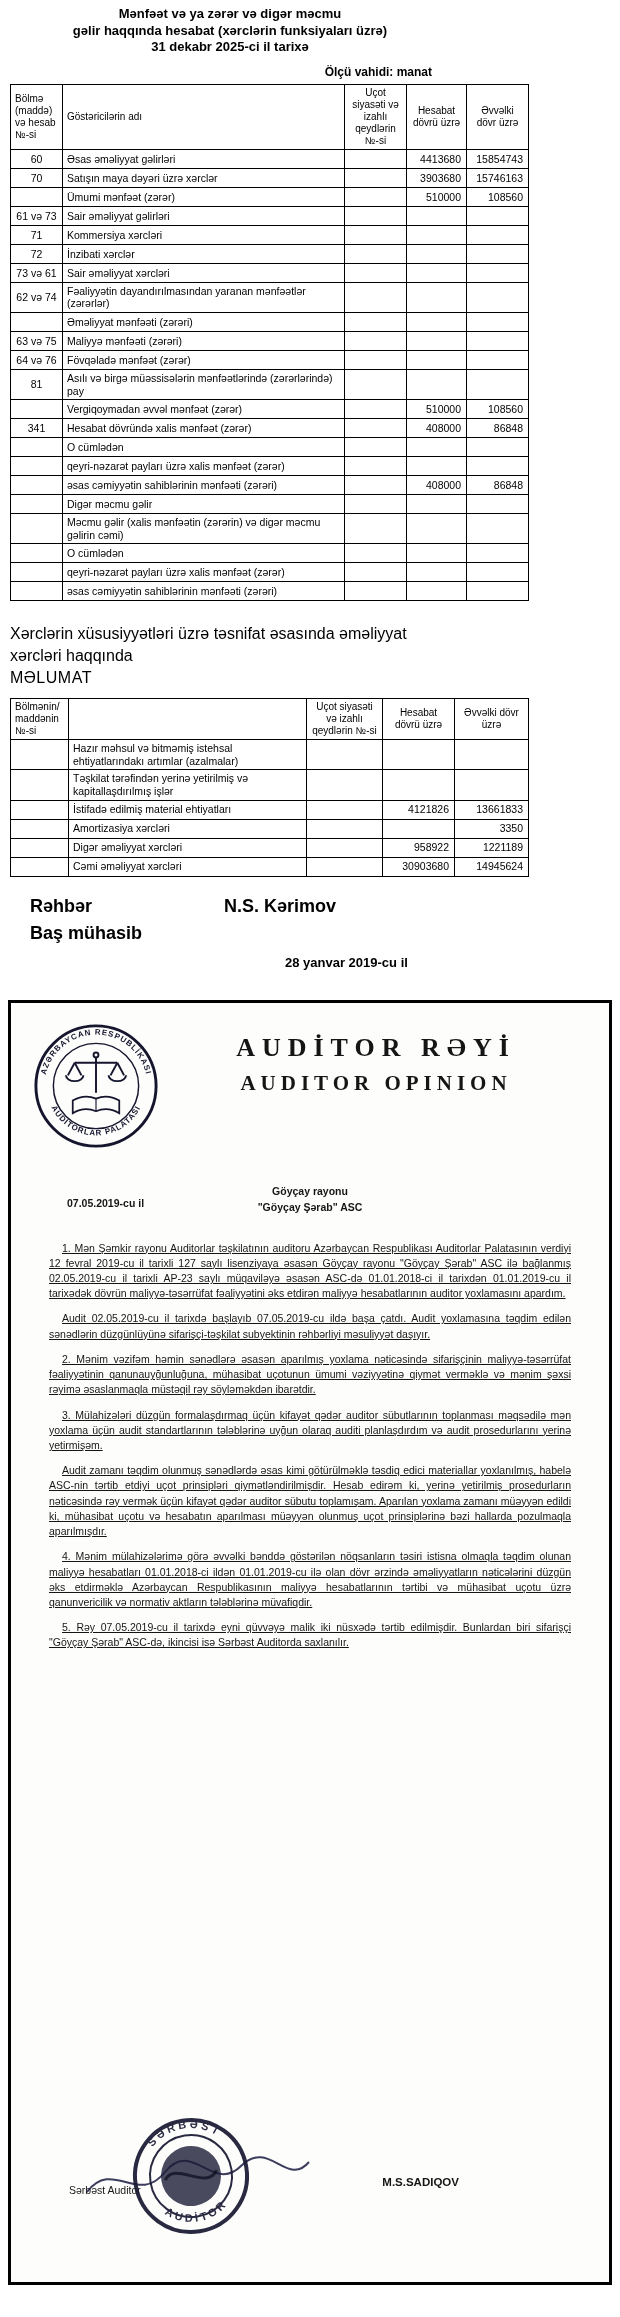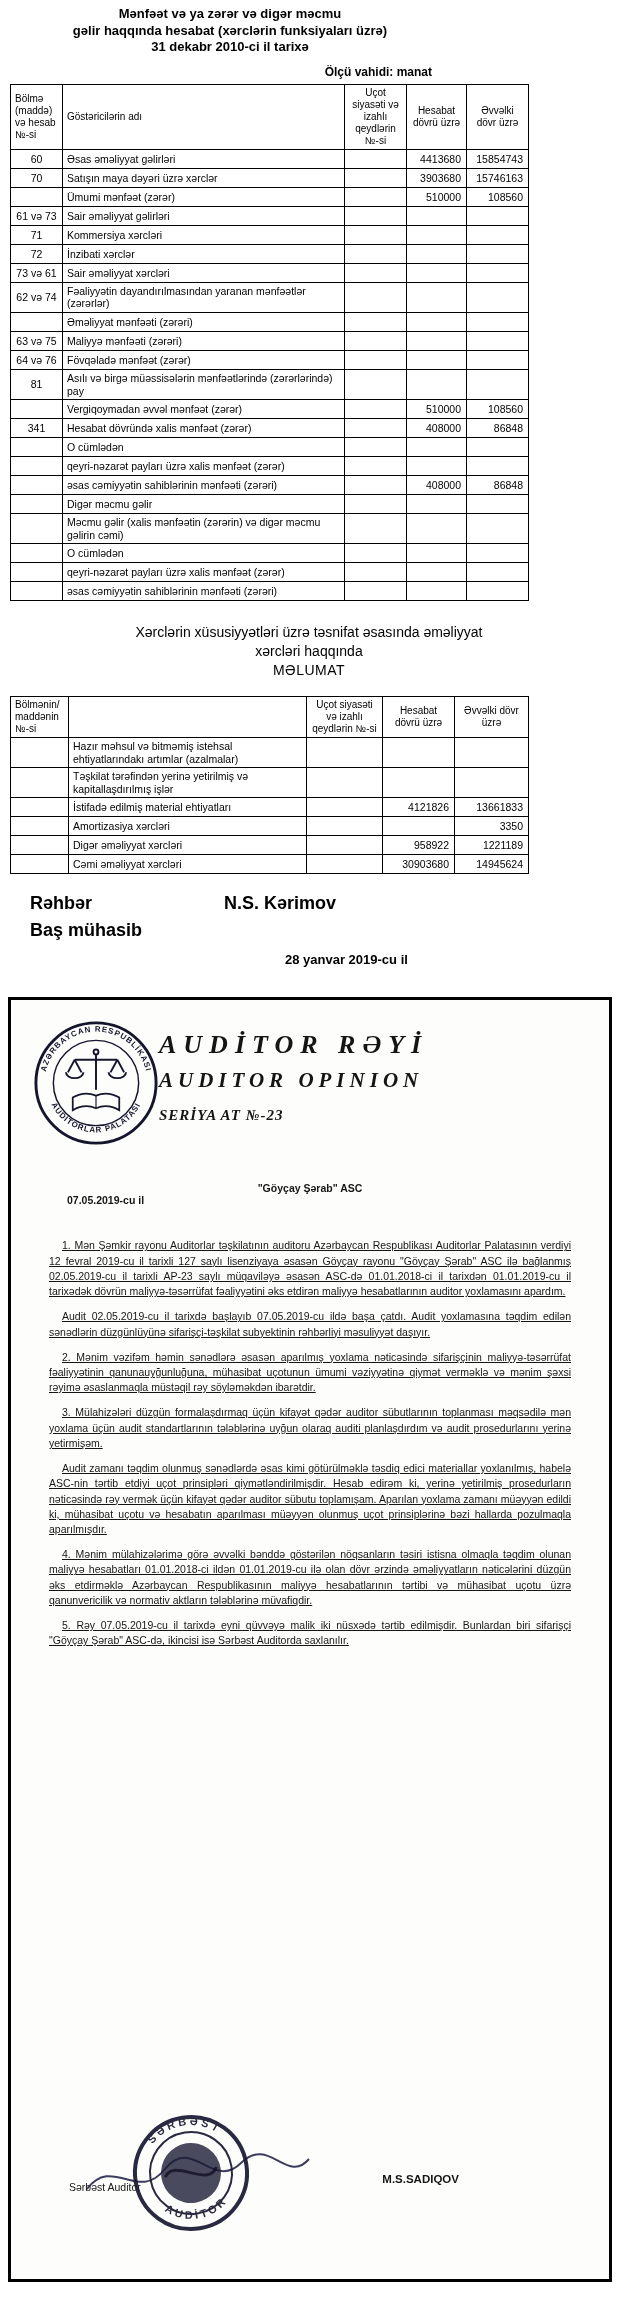--- a/index.html
+++ b/index.html
@@ -45,23 +45,22 @@
   th.al { text-align: left; }
   td { height: 19px; line-height: 1.2; }
   td.c-code { text-align: center; }
   td.c-name { text-align: left; }
   td.c-num  { text-align: right; padding-right: 5px; }
   .t1 { width: 518px; }
   .t2 { width: 518px; margin-top: 4px; }
 
   .sec2-title {
     width: 598px;
-    margin: 22px 0 16px 10px;
-    text-align: center;
-    font-size: 14px;
+    margin: 22px 0 10px 10px;
+    font-size: 16px;
     line-height: 1.35;
   }
   .sec2-title .caps { letter-spacing: 0.5px; }
 
   .sign-block {
     display: flex;
     margin: 16px 0 0 30px;
     font-weight: bold;
     font-size: 18px;
     line-height: 1.5;
@@ -79,21 +78,21 @@
     border: 3px solid #000;
     padding: 16px 12px 18px 12px;
     min-height: 1285px;
     background: #fdfdfc;
     color: #151515;
     position: relative;
     display: flex;
     flex-direction: column;
   }
   .scan-header { display: flex; align-items: flex-start; padding: 4px 4px 0 10px; }
-  .scan-titles { flex: 1; padding-top: 10px; font-family: "Liberation Serif", serif; font-style: italic; }
+  .scan-titles { flex: 1; text-align: center; padding-top: 10px; font-family: "Liberation Serif", serif; }
   .scan-title-1 { font-size: 26px; font-weight: bold; letter-spacing: 7px; }
   .scan-title-2 { font-size: 21px; font-weight: bold; letter-spacing: 5px; margin-top: 8px; }
   .scan-title-3 { font-size: 15px; font-weight: bold; letter-spacing: 1px; margin-top: 14px; }
 
   .scan-meta { position: relative; margin-top: 34px; height: 44px; }
   .scan-date { position: absolute; left: 44px; top: 14px; font-weight: bold; font-size: 10.5px; }
   .scan-addr { text-align: center; font-size: 10.5px; font-weight: bold; line-height: 1.6; }
 
   .scan-body { margin-top: 14px; padding: 0 26px; }
   .scan-p {
@@ -118,21 +117,21 @@
 </head>
 <body>
 
 <div class="page">
 
   <div class="report">
 
     <div class="doc-title">
       <div>Mənfəət və ya zərər və digər məcmu</div>
       <div>gəlir haqqında hesabat (xərclərin funksiyaları üzrə)</div>
-      <div>31 dekabr 2010-ci il tarixə</div>
+      <div>31 dekabr 2025-ci il tarixə</div>
     </div>
 
     <div class="unit">Ölçü vahidi: manat</div>
 
     <table class="t1">
       <colgroup>
         <col style="width:52px">
           <col style="width:282px">
           <col style="width:62px">
           <col style="width:60px">
@@ -438,27 +437,27 @@
           <line x1="87" y1="41" x2="80" y2="54"></line>
             <line x1="87" y1="41" x2="94" y2="54"></line>
           <path d="M78 54 a 9 6 0 0 0 18 0"></path>
           <path d="M41 80 q 12 -7 24 -2 q 12 -5 24 2 l 0 13 q -12 -7 -24 -2 q -12 -5 -24 2 z" stroke-width="1.8"></path>
           <line x1="65" y1="78" x2="65" y2="91" stroke-width="1.2"></line>
         </g>
       </svg>
       <div class="scan-titles">
         <div class="scan-title-1">AUDİTOR RƏYİ</div>
         <div class="scan-title-2">AUDITOR OPINION</div>
-        <div class="scan-title-3">SERİYA AT №-23</div>
       </div>
     </div>
 
     <div class="scan-meta">
       <div class="scan-date">07.05.2019-cu il</div>
       <div class="scan-addr">
+        <div>Göyçay rayonu</div>
         <div>"Göyçay Şərab" ASC</div>
       </div>
     </div>
 
     <div class="scan-body">
   <p class="scan-p">1.  Mən Şəmkir rayonu Auditorlar təşkilatının auditoru Azərbaycan Respublikası Auditorlar Palatasının verdiyi 12 fevral 2019-cu il tarixli 127 saylı lisenziyaya əsasən Göyçay rayonu "Göyçay Şərab" ASC ilə  bağlanmış  02.05.2019-cu il tarixli AP-23 saylı müqaviləyə əsasən ASC-də 01.01.2018-ci il tarixdən 01.01.2019-cu il tarixədək dövrün maliyyə-təsərrüfat fəaliyyətini əks etdirən maliyyə hesabatlarının auditor yoxlamasını apardım.</p>
 
   <p class="scan-p">Audit 02.05.2019-cu il tarixdə başlayıb 07.05.2019-cu ildə başa çatdı. Audit yoxlamasına təqdim edilən sənədlərin düzgünlüyünə sifarişçi-təşkilat subyektinin rəhbərliyi məsuliyyət daşıyır.</p>
 
   <p class="scan-p">2. Mənim vəzifəm həmin sənədlərə əsasən aparılmış yoxlama nəticəsində sifarişçinin maliyyə-təsərrüfat fəaliyyətinin qanunauyğunluğuna, mühasibat uçotunun ümumi vəziyyətinə qiymət verməklə və mənim şəxsi rəyimə əsaslanmaqla müstəqil rəy söyləməkdən ibarətdir.</p>

